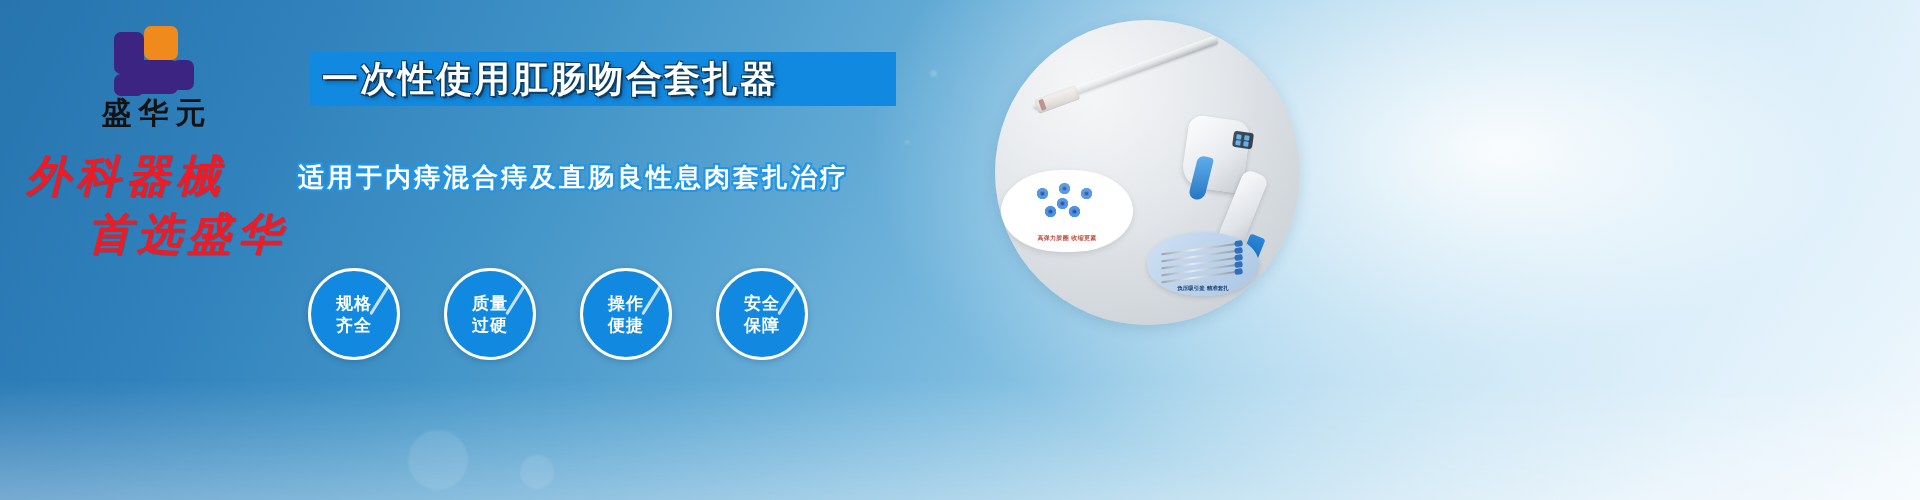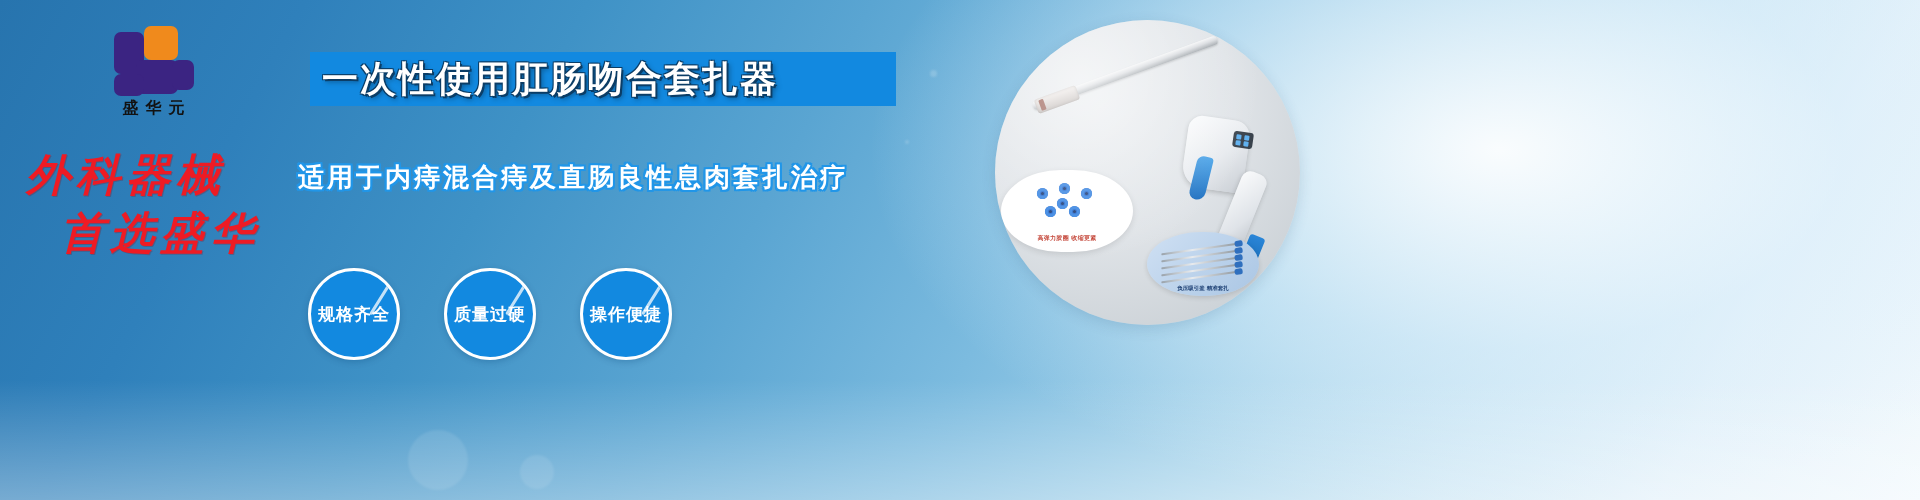--- a/index.html
+++ b/index.html
@@ -41,38 +41,38 @@
   
   #logo-block { position:absolute; left:62px; top:26px; width:190px; text-align:center; }
   .logo-mark { position:relative; width:86px; height:70px; margin:0 auto 4px; }
   .lm { position:absolute; border-radius:7px; }
   .lm.a { left:30px;  top:0;   width:34px; height:34px; background:#f08a1c; }
   .lm.b { left:0px;   top:6px; width:30px; height:42px; background:#3b2482; }
   .lm.c { left:22px;  top:34px;width:42px; height:34px; background:#3b2482; }
   .lm.d { left:0px;   top:48px;width:30px; height:22px; background:#3b2482; }
   .lm.e { left:58px;  top:34px;width:22px; height:30px; background:#3b2482; }
   .logo-text {
-    font-size:16px; font-weight:700; color:#121212;
+    font-size:30px; font-weight:700; color:#121212;
     letter-spacing:7px; line-height:1;
-    font-family:Liberation Serif, serif;
+    font-family:Liberation Mono, monospace;
   }
 
   
   #slogan { position:absolute; left:18px; top:150px; width:430px; }
   .slogan-line {
     color:#ee1b24; font-weight:700;
     font-size:44px; line-height:52px;
     letter-spacing:6px;
-    font-family:Liberation Serif, serif;
+    font-family:Liberation Sans, sans-serif;
     font-style:italic;
     text-shadow:1px 1px 0 rgba(150,0,0,.25);
     white-space:nowrap;
   }
   .slogan-line.l1 { margin-left:8px; }
-  .slogan-line.l2 { margin-left:42px; margin-top:6px; }
+  .slogan-line.l2 { margin-left:69px; margin-top:6px; }
 
   
   #title-bar {
     position:absolute; left:310px; top:52px;
     width:586px; height:54px;
     background:#1289e0;
   }
   #title-text {
     position:absolute; left:322px; top:54px;
     width:600px; height:50px;
@@ -99,21 +99,21 @@
   }
 
   
   #features { position:absolute; left:308px; top:268px; display:flex; gap:44px; }
   .feature {
     position:relative;
     width:92px; height:92px; border-radius:50%;
     background:#1289e0;
     border:3px solid #ffffff;
     box-shadow:0 2px 6px rgba(0,60,110,.25);
-    display:flex; flex-direction:row;
+    display:flex; flex-direction:column;
     align-items:center; justify-content:center;
     color:#fff; font-size:17px; font-weight:700;
     line-height:22px; letter-spacing:1px;
     overflow:hidden;
   }
   .feature .slash {
     position:absolute; right:16px; top:12px;
     width:3px; height:34px; background:rgba(255,255,255,.75);
     transform:rotate(32deg); border-radius:2px;
   }
@@ -303,20 +303,25 @@
     <div class="feature">
       <div class="slash"></div>
       <span>质量</span>
       <span>过硬</span>
     </div>
     <div class="feature">
       <div class="slash"></div>
       <span>操作</span>
       <span>便捷</span>
     </div>
+    <div class="feature">
+      <div class="slash"></div>
+      <span>安全</span>
+      <span>保障</span>
+    </div>
   </div>
 
   <div id="product">
     <div class="shaft"></div>
     <div class="tip"></div>
     <div class="handle"></div>
     <div class="trigger"></div>
     <div class="btn-pad">
       <i></i>
         <i></i>

